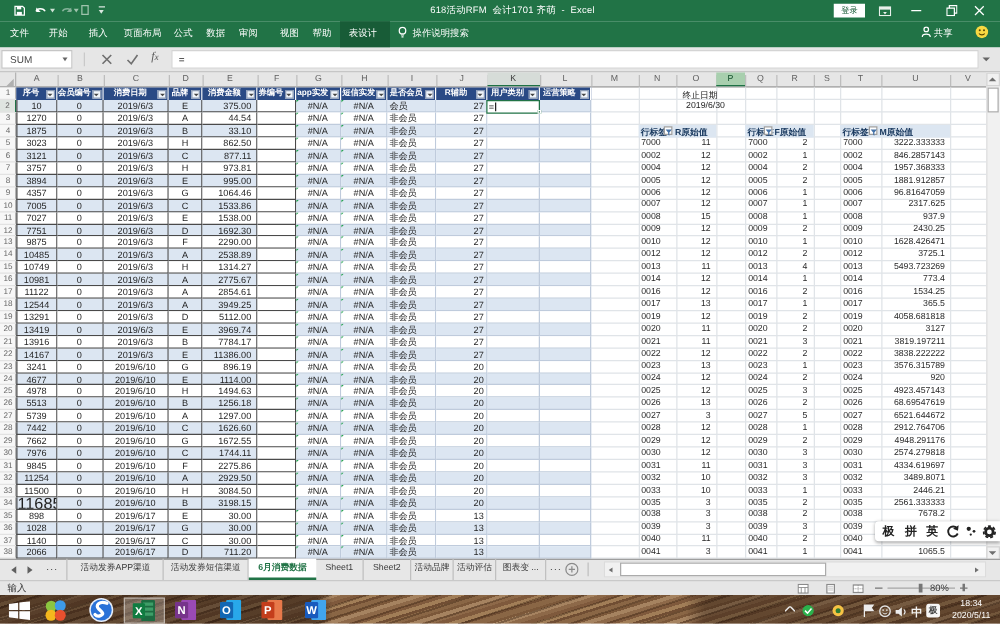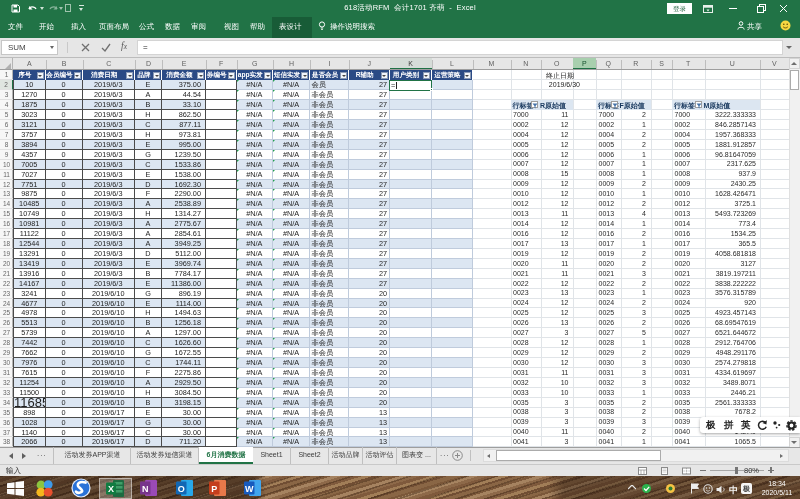--- a/index.html
+++ b/index.html
@@ -371,21 +371,21 @@
 <div class="ab" style="left:236.5px;top:139.84px;width:36.5px;height:9.92px;background:#dce6f2;border-right:1px solid #bfcbdc;border-bottom:1px solid #bfcbdc;font-size:7.3px;color:#1f1f1f;text-align:center;line-height:9.92px;white-space:nowrap;overflow:hidden"><div class="ab" style="left:0;top:0;width:0;height:0;border-right:2.8px solid transparent;border-top:2.8px solid #21a04e"></div>#N/A</div>
 <div class="ab" style="left:273px;top:139.84px;width:37px;height:9.92px;background:#dce6f2;border-right:1px solid #bfcbdc;border-bottom:1px solid #bfcbdc;font-size:7.3px;color:#1f1f1f;text-align:center;line-height:9.92px;white-space:nowrap;overflow:hidden"><div class="ab" style="left:0;top:0;width:0;height:0;border-right:2.8px solid transparent;border-top:2.8px solid #21a04e"></div>#N/A</div>
 <div class="ab" style="left:310px;top:139.84px;width:39px;height:9.92px;background:#dce6f2;border-right:1px solid #bfcbdc;border-bottom:1px solid #bfcbdc;font-size:7.3px;color:#1f1f1f;text-align:left;padding-left:1.5px;line-height:9.92px;white-space:nowrap;overflow:hidden">非会员</div>
 <div class="ab" style="left:349px;top:139.84px;width:40.5px;height:9.92px;background:#dce6f2;border-right:1px solid #bfcbdc;border-bottom:1px solid #bfcbdc;font-size:7.3px;color:#1f1f1f;text-align:right;padding-right:1.5px;line-height:9.92px;white-space:nowrap;overflow:hidden">27</div>
 <div class="ab" style="left:389.5px;top:139.84px;width:42.0px;height:9.92px;background:#dce6f2;border-right:1px solid #bfcbdc;border-bottom:1px solid #bfcbdc;font-size:7.3px;color:#1f1f1f;text-align:left;padding-left:1.5px;line-height:9.92px;white-space:nowrap;overflow:hidden"></div>
 <div class="ab" style="left:431.5px;top:139.84px;width:41.0px;height:9.92px;background:#dce6f2;border-right:1px solid #bfcbdc;border-bottom:1px solid #bfcbdc;font-size:7.3px;color:#1f1f1f;text-align:left;padding-left:1.5px;line-height:9.92px;white-space:nowrap;overflow:hidden"></div>
 <div class="ab" style="left:13px;top:149.76px;width:32.5px;height:9.92px;background:#fff;border-left:1px solid #4a4a4a;border-right:1px solid #4a4a4a;border-bottom:1px solid #4a4a4a;font-size:7.3px;color:#1f1f1f;text-align:center;line-height:9.92px;white-space:nowrap;overflow:hidden">4357</div>
 <div class="ab" style="left:45.5px;top:149.76px;width:37.0px;height:9.92px;background:#fff;border-right:1px solid #4a4a4a;border-bottom:1px solid #4a4a4a;font-size:7.3px;color:#1f1f1f;text-align:center;line-height:9.92px;white-space:nowrap;overflow:hidden">0</div>
 <div class="ab" style="left:82.5px;top:149.76px;width:52.5px;height:9.92px;background:#fff;border-right:1px solid #4a4a4a;border-bottom:1px solid #4a4a4a;font-size:7.3px;color:#1f1f1f;text-align:center;line-height:9.92px;white-space:nowrap;overflow:hidden">2019/6/3</div>
 <div class="ab" style="left:135px;top:149.76px;width:27px;height:9.92px;background:#fff;border-right:1px solid #4a4a4a;border-bottom:1px solid #4a4a4a;font-size:7.3px;color:#1f1f1f;text-align:center;line-height:9.92px;white-space:nowrap;overflow:hidden">G</div>
-<div class="ab" style="left:162px;top:149.76px;width:44px;height:9.92px;background:#fff;border-right:1px solid #4a4a4a;border-bottom:1px solid #4a4a4a;font-size:7.3px;color:#1f1f1f;text-align:right;padding-right:4px;line-height:9.92px;white-space:nowrap;overflow:hidden">1239.50</div>
+<div class="ab" style="left:162px;top:149.76px;width:44px;height:9.92px;background:#fff;border-right:1px solid #4a4a4a;border-bottom:1px solid #4a4a4a;font-size:7.3px;color:#1f1f1f;text-align:right;padding-right:4px;line-height:9.92px;white-space:nowrap;overflow:hidden">1064.46</div>
 <div class="ab" style="left:206px;top:149.76px;width:30.5px;height:9.92px;background:#fff;border-right:1px solid #4a4a4a;border-bottom:1px solid #4a4a4a;font-size:7.3px;color:#1f1f1f;text-align:center;line-height:9.92px;white-space:nowrap;overflow:hidden"></div>
 <div class="ab" style="left:236.5px;top:149.76px;width:36.5px;height:9.92px;background:#fff;border-right:1px solid #bfcbdc;border-bottom:1px solid #bfcbdc;font-size:7.3px;color:#1f1f1f;text-align:center;line-height:9.92px;white-space:nowrap;overflow:hidden"><div class="ab" style="left:0;top:0;width:0;height:0;border-right:2.8px solid transparent;border-top:2.8px solid #21a04e"></div>#N/A</div>
 <div class="ab" style="left:273px;top:149.76px;width:37px;height:9.92px;background:#fff;border-right:1px solid #bfcbdc;border-bottom:1px solid #bfcbdc;font-size:7.3px;color:#1f1f1f;text-align:center;line-height:9.92px;white-space:nowrap;overflow:hidden"><div class="ab" style="left:0;top:0;width:0;height:0;border-right:2.8px solid transparent;border-top:2.8px solid #21a04e"></div>#N/A</div>
 <div class="ab" style="left:310px;top:149.76px;width:39px;height:9.92px;background:#fff;border-right:1px solid #bfcbdc;border-bottom:1px solid #bfcbdc;font-size:7.3px;color:#1f1f1f;text-align:left;padding-left:1.5px;line-height:9.92px;white-space:nowrap;overflow:hidden">非会员</div>
 <div class="ab" style="left:349px;top:149.76px;width:40.5px;height:9.92px;background:#fff;border-right:1px solid #bfcbdc;border-bottom:1px solid #bfcbdc;font-size:7.3px;color:#1f1f1f;text-align:right;padding-right:1.5px;line-height:9.92px;white-space:nowrap;overflow:hidden">27</div>
 <div class="ab" style="left:389.5px;top:149.76px;width:42.0px;height:9.92px;background:#fff;border-right:1px solid #bfcbdc;border-bottom:1px solid #bfcbdc;font-size:7.3px;color:#1f1f1f;text-align:left;padding-left:1.5px;line-height:9.92px;white-space:nowrap;overflow:hidden"></div>
 <div class="ab" style="left:431.5px;top:149.76px;width:41.0px;height:9.92px;background:#fff;border-right:1px solid #bfcbdc;border-bottom:1px solid #bfcbdc;font-size:7.3px;color:#1f1f1f;text-align:left;padding-left:1.5px;line-height:9.92px;white-space:nowrap;overflow:hidden"></div>
 <div class="ab" style="left:13px;top:159.68px;width:32.5px;height:9.92px;background:#dce6f2;border-left:1px solid #4a4a4a;border-right:1px solid #4a4a4a;border-bottom:1px solid #4a4a4a;font-size:7.3px;color:#1f1f1f;text-align:center;line-height:9.92px;white-space:nowrap;overflow:hidden">7005</div>
 <div class="ab" style="left:45.5px;top:159.68px;width:37.0px;height:9.92px;background:#dce6f2;border-right:1px solid #4a4a4a;border-bottom:1px solid #4a4a4a;font-size:7.3px;color:#1f1f1f;text-align:center;line-height:9.92px;white-space:nowrap;overflow:hidden">0</div>
 <div class="ab" style="left:82.5px;top:159.68px;width:52.5px;height:9.92px;background:#dce6f2;border-right:1px solid #4a4a4a;border-bottom:1px solid #4a4a4a;font-size:7.3px;color:#1f1f1f;text-align:center;line-height:9.92px;white-space:nowrap;overflow:hidden">2019/6/3</div>
@@ -631,21 +631,21 @@
 <div class="ab" style="left:82.5px;top:358.08px;width:52.5px;height:9.92px;background:#dce6f2;border-right:1px solid #4a4a4a;border-bottom:1px solid #4a4a4a;font-size:7.3px;color:#1f1f1f;text-align:center;line-height:9.92px;white-space:nowrap;overflow:hidden">2019/6/10</div>
 <div class="ab" style="left:135px;top:358.08px;width:27px;height:9.92px;background:#dce6f2;border-right:1px solid #4a4a4a;border-bottom:1px solid #4a4a4a;font-size:7.3px;color:#1f1f1f;text-align:center;line-height:9.92px;white-space:nowrap;overflow:hidden">C</div>
 <div class="ab" style="left:162px;top:358.08px;width:44px;height:9.92px;background:#dce6f2;border-right:1px solid #4a4a4a;border-bottom:1px solid #4a4a4a;font-size:7.3px;color:#1f1f1f;text-align:right;padding-right:4px;line-height:9.92px;white-space:nowrap;overflow:hidden">1744.11</div>
 <div class="ab" style="left:206px;top:358.08px;width:30.5px;height:9.92px;background:#fff;border-right:1px solid #4a4a4a;border-bottom:1px solid #4a4a4a;font-size:7.3px;color:#1f1f1f;text-align:center;line-height:9.92px;white-space:nowrap;overflow:hidden"></div>
 <div class="ab" style="left:236.5px;top:358.08px;width:36.5px;height:9.92px;background:#dce6f2;border-right:1px solid #bfcbdc;border-bottom:1px solid #bfcbdc;font-size:7.3px;color:#1f1f1f;text-align:center;line-height:9.92px;white-space:nowrap;overflow:hidden"><div class="ab" style="left:0;top:0;width:0;height:0;border-right:2.8px solid transparent;border-top:2.8px solid #21a04e"></div>#N/A</div>
 <div class="ab" style="left:273px;top:358.08px;width:37px;height:9.92px;background:#dce6f2;border-right:1px solid #bfcbdc;border-bottom:1px solid #bfcbdc;font-size:7.3px;color:#1f1f1f;text-align:center;line-height:9.92px;white-space:nowrap;overflow:hidden"><div class="ab" style="left:0;top:0;width:0;height:0;border-right:2.8px solid transparent;border-top:2.8px solid #21a04e"></div>#N/A</div>
 <div class="ab" style="left:310px;top:358.08px;width:39px;height:9.92px;background:#dce6f2;border-right:1px solid #bfcbdc;border-bottom:1px solid #bfcbdc;font-size:7.3px;color:#1f1f1f;text-align:left;padding-left:1.5px;line-height:9.92px;white-space:nowrap;overflow:hidden">非会员</div>
 <div class="ab" style="left:349px;top:358.08px;width:40.5px;height:9.92px;background:#dce6f2;border-right:1px solid #bfcbdc;border-bottom:1px solid #bfcbdc;font-size:7.3px;color:#1f1f1f;text-align:right;padding-right:1.5px;line-height:9.92px;white-space:nowrap;overflow:hidden">20</div>
 <div class="ab" style="left:389.5px;top:358.08px;width:42.0px;height:9.92px;background:#dce6f2;border-right:1px solid #bfcbdc;border-bottom:1px solid #bfcbdc;font-size:7.3px;color:#1f1f1f;text-align:left;padding-left:1.5px;line-height:9.92px;white-space:nowrap;overflow:hidden"></div>
 <div class="ab" style="left:431.5px;top:358.08px;width:41.0px;height:9.92px;background:#dce6f2;border-right:1px solid #bfcbdc;border-bottom:1px solid #bfcbdc;font-size:7.3px;color:#1f1f1f;text-align:left;padding-left:1.5px;line-height:9.92px;white-space:nowrap;overflow:hidden"></div>
-<div class="ab" style="left:13px;top:368.00px;width:32.5px;height:9.92px;background:#fff;border-left:1px solid #4a4a4a;border-right:1px solid #4a4a4a;border-bottom:1px solid #4a4a4a;font-size:7.3px;color:#1f1f1f;text-align:center;line-height:9.92px;white-space:nowrap;overflow:hidden">7615</div>
+<div class="ab" style="left:13px;top:368.00px;width:32.5px;height:9.92px;background:#fff;border-left:1px solid #4a4a4a;border-right:1px solid #4a4a4a;border-bottom:1px solid #4a4a4a;font-size:7.3px;color:#1f1f1f;text-align:center;line-height:9.92px;white-space:nowrap;overflow:hidden">9845</div>
 <div class="ab" style="left:45.5px;top:368.00px;width:37.0px;height:9.92px;background:#fff;border-right:1px solid #4a4a4a;border-bottom:1px solid #4a4a4a;font-size:7.3px;color:#1f1f1f;text-align:center;line-height:9.92px;white-space:nowrap;overflow:hidden">0</div>
 <div class="ab" style="left:82.5px;top:368.00px;width:52.5px;height:9.92px;background:#fff;border-right:1px solid #4a4a4a;border-bottom:1px solid #4a4a4a;font-size:7.3px;color:#1f1f1f;text-align:center;line-height:9.92px;white-space:nowrap;overflow:hidden">2019/6/10</div>
 <div class="ab" style="left:135px;top:368.00px;width:27px;height:9.92px;background:#fff;border-right:1px solid #4a4a4a;border-bottom:1px solid #4a4a4a;font-size:7.3px;color:#1f1f1f;text-align:center;line-height:9.92px;white-space:nowrap;overflow:hidden">F</div>
 <div class="ab" style="left:162px;top:368.00px;width:44px;height:9.92px;background:#fff;border-right:1px solid #4a4a4a;border-bottom:1px solid #4a4a4a;font-size:7.3px;color:#1f1f1f;text-align:right;padding-right:4px;line-height:9.92px;white-space:nowrap;overflow:hidden">2275.86</div>
 <div class="ab" style="left:206px;top:368.00px;width:30.5px;height:9.92px;background:#fff;border-right:1px solid #4a4a4a;border-bottom:1px solid #4a4a4a;font-size:7.3px;color:#1f1f1f;text-align:center;line-height:9.92px;white-space:nowrap;overflow:hidden"></div>
 <div class="ab" style="left:236.5px;top:368.00px;width:36.5px;height:9.92px;background:#fff;border-right:1px solid #bfcbdc;border-bottom:1px solid #bfcbdc;font-size:7.3px;color:#1f1f1f;text-align:center;line-height:9.92px;white-space:nowrap;overflow:hidden"><div class="ab" style="left:0;top:0;width:0;height:0;border-right:2.8px solid transparent;border-top:2.8px solid #21a04e"></div>#N/A</div>
 <div class="ab" style="left:273px;top:368.00px;width:37px;height:9.92px;background:#fff;border-right:1px solid #bfcbdc;border-bottom:1px solid #bfcbdc;font-size:7.3px;color:#1f1f1f;text-align:center;line-height:9.92px;white-space:nowrap;overflow:hidden"><div class="ab" style="left:0;top:0;width:0;height:0;border-right:2.8px solid transparent;border-top:2.8px solid #21a04e"></div>#N/A</div>
 <div class="ab" style="left:310px;top:368.00px;width:39px;height:9.92px;background:#fff;border-right:1px solid #bfcbdc;border-bottom:1px solid #bfcbdc;font-size:7.3px;color:#1f1f1f;text-align:left;padding-left:1.5px;line-height:9.92px;white-space:nowrap;overflow:hidden">非会员</div>
 <div class="ab" style="left:349px;top:368.00px;width:40.5px;height:9.92px;background:#fff;border-right:1px solid #bfcbdc;border-bottom:1px solid #bfcbdc;font-size:7.3px;color:#1f1f1f;text-align:right;padding-right:1.5px;line-height:9.92px;white-space:nowrap;overflow:hidden">20</div>
 <div class="ab" style="left:389.5px;top:368.00px;width:42.0px;height:9.92px;background:#fff;border-right:1px solid #bfcbdc;border-bottom:1px solid #bfcbdc;font-size:7.3px;color:#1f1f1f;text-align:left;padding-left:1.5px;line-height:9.92px;white-space:nowrap;overflow:hidden"></div>

